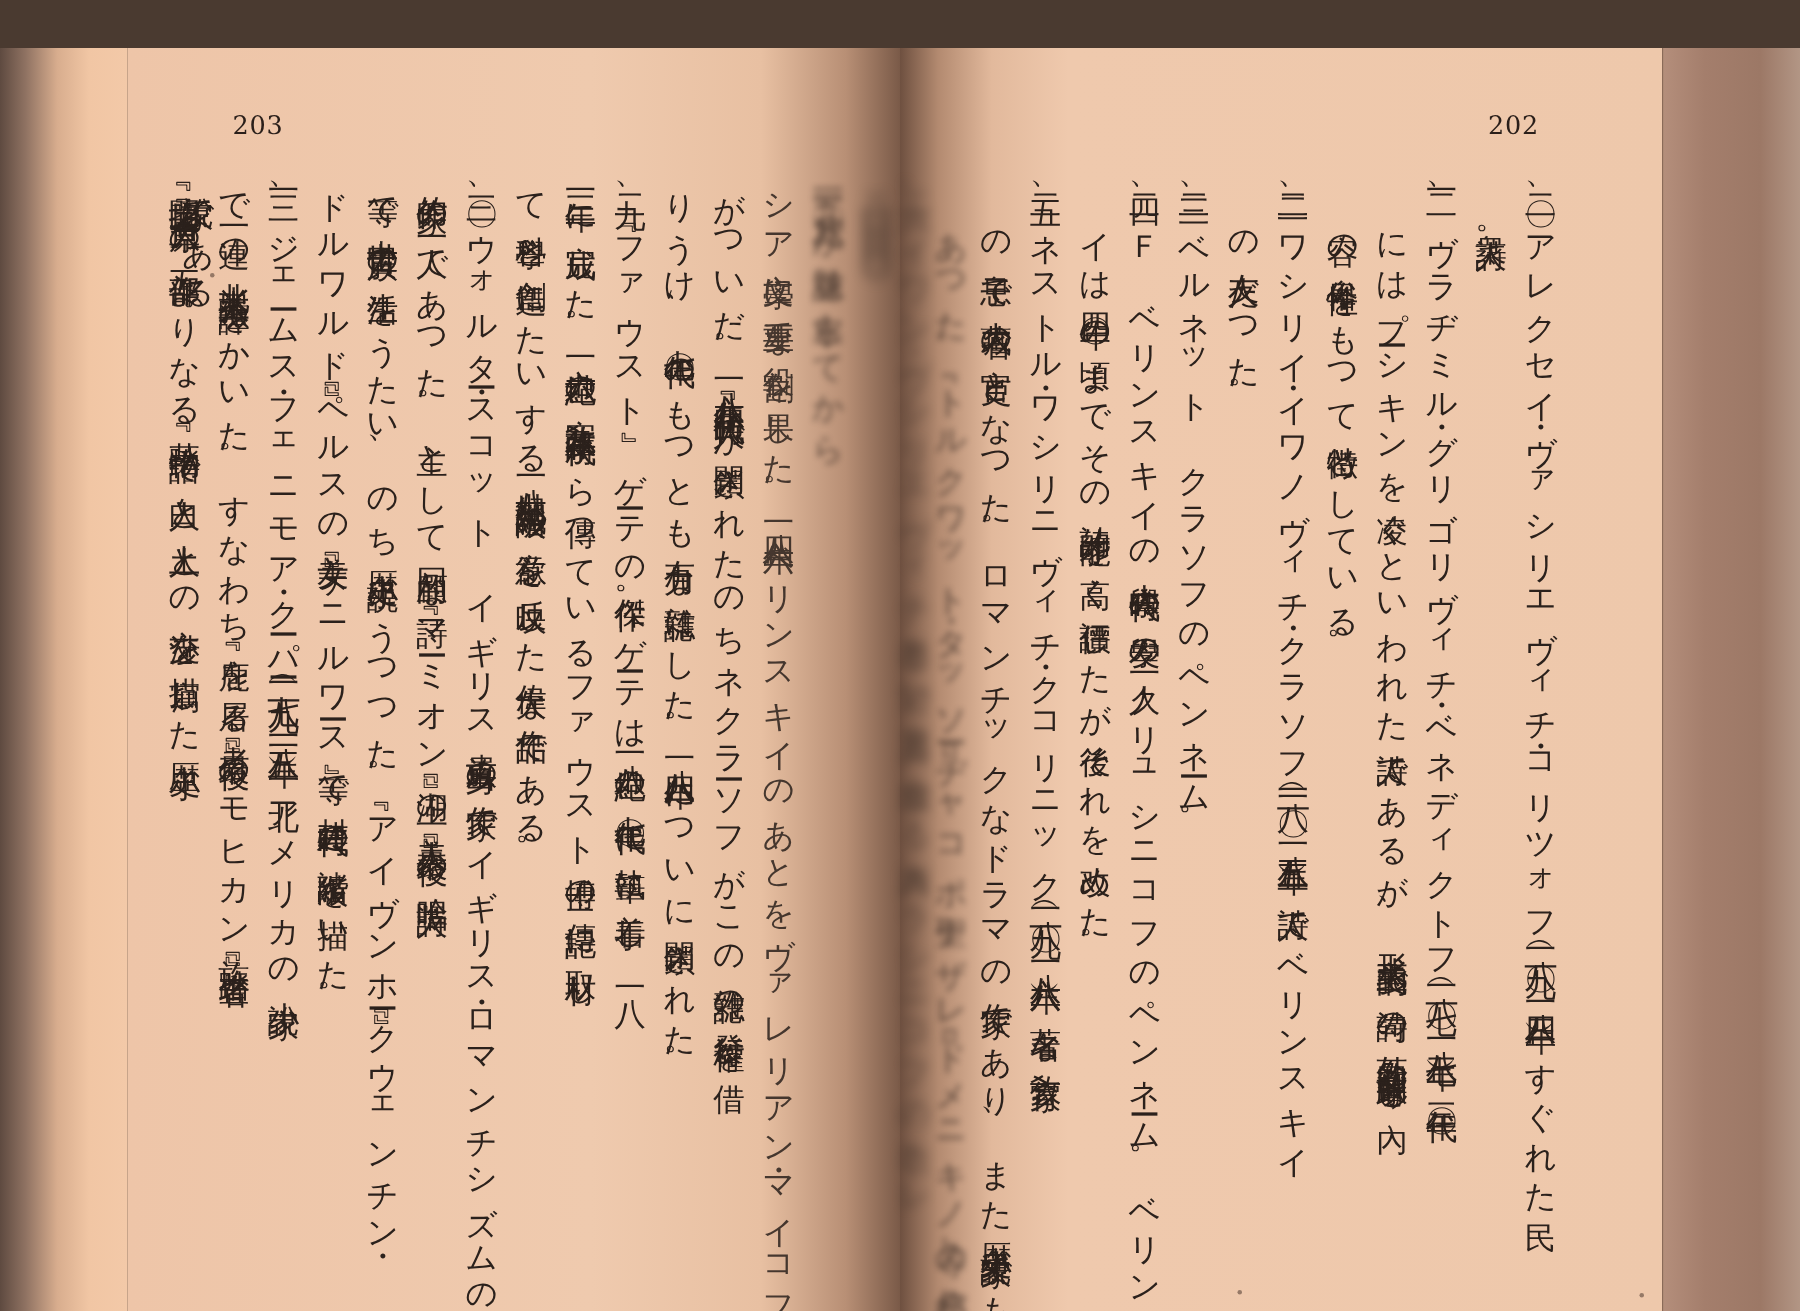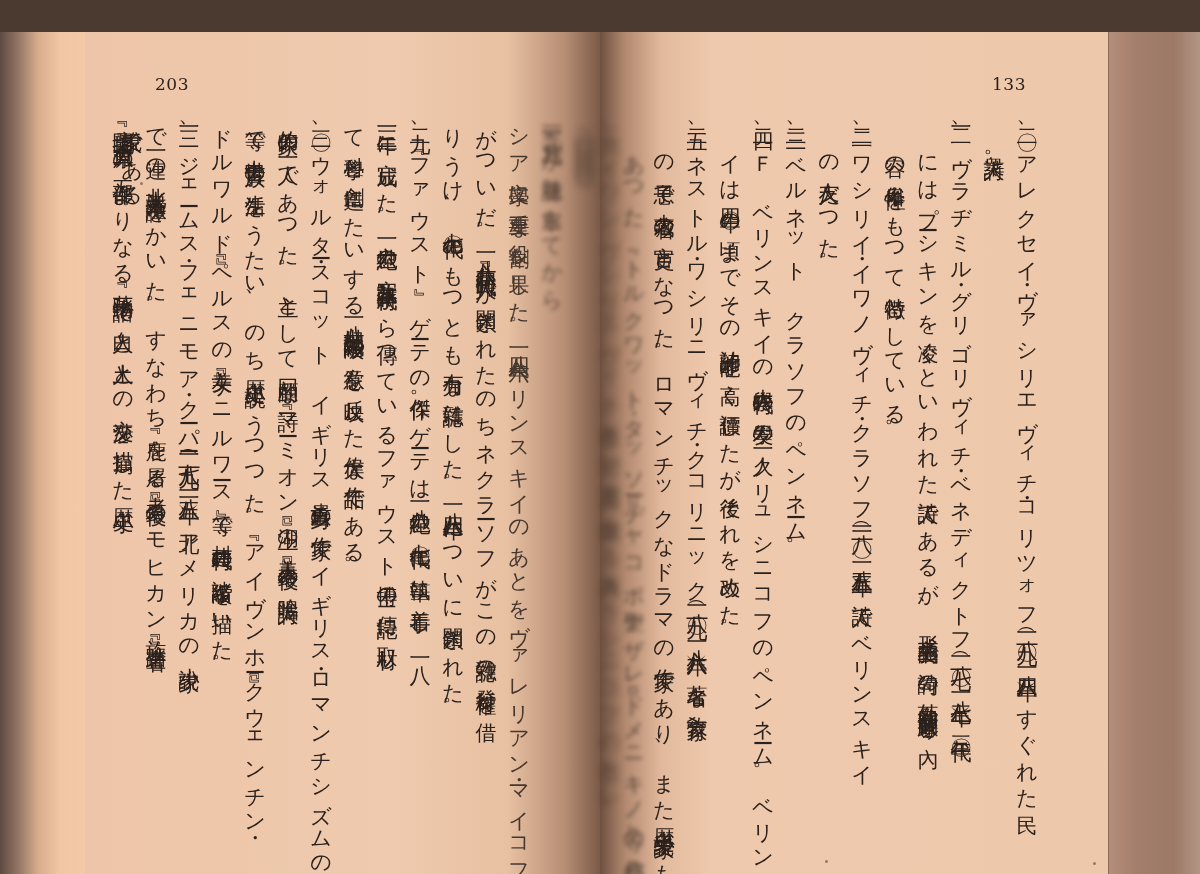--- a/index.html
+++ b/index.html
@@ -57,21 +57,21 @@
 <body>
 
 <div class="book">
   <div class="edge-left"></div>
 
   <div class="page page-left">
     <div class="page-num" style="left:70px;">203</div>
   </div>
 
   <div class="page page-right">
-    <div class="page-num" style="left:392px;">133</div>
+    <div class="page-num" style="left:392px;">202</div>
   </div>
 
   <div class="edge-right"></div>
 
   <div class="col blur2" style="left:572px; top:82px;">二〇〇〇〇〇〇〇〇〇〇〇〇〇〇〇〇〇</div>
   <div class="col blur" style="left:540px; top:82px;">九一〇一一八九三）が雜誌を主宰してから</div>
   <div class="col" style="left:507px; top:82px; opacity:.85;">シア文學に重要な役割を果した。一八四六年ベリンスキイのあとをヴァレリアン・マイコフ</div>
   <div class="col" style="left:474px; top:82px;">がついだ。一八六八年『同時代人』が閉鎖されたのちネクラーソフがこの雜誌の發行權を借</div>
   <div class="col" style="left:441px; top:82px;">りうけ、七〇年代のもつとも有力な雜誌にした。一八八四年についに閉鎖された。</div>
   <div class="col" style="left:408px; top:82px;">二九、『ファウスト』　ゲーテの傑作。ゲーテは一八世紀の七〇年代に執筆に着手し、一八</div>

